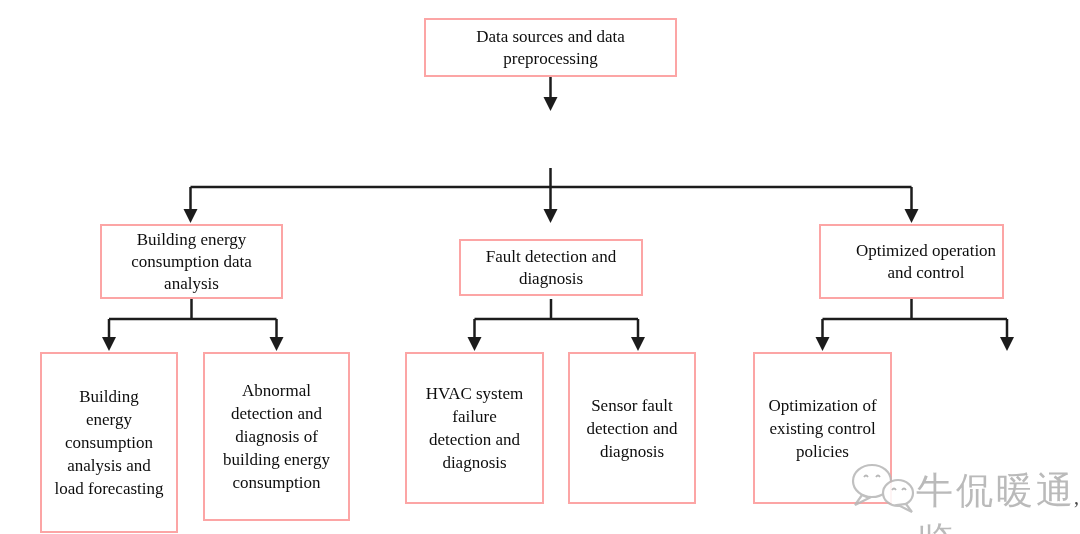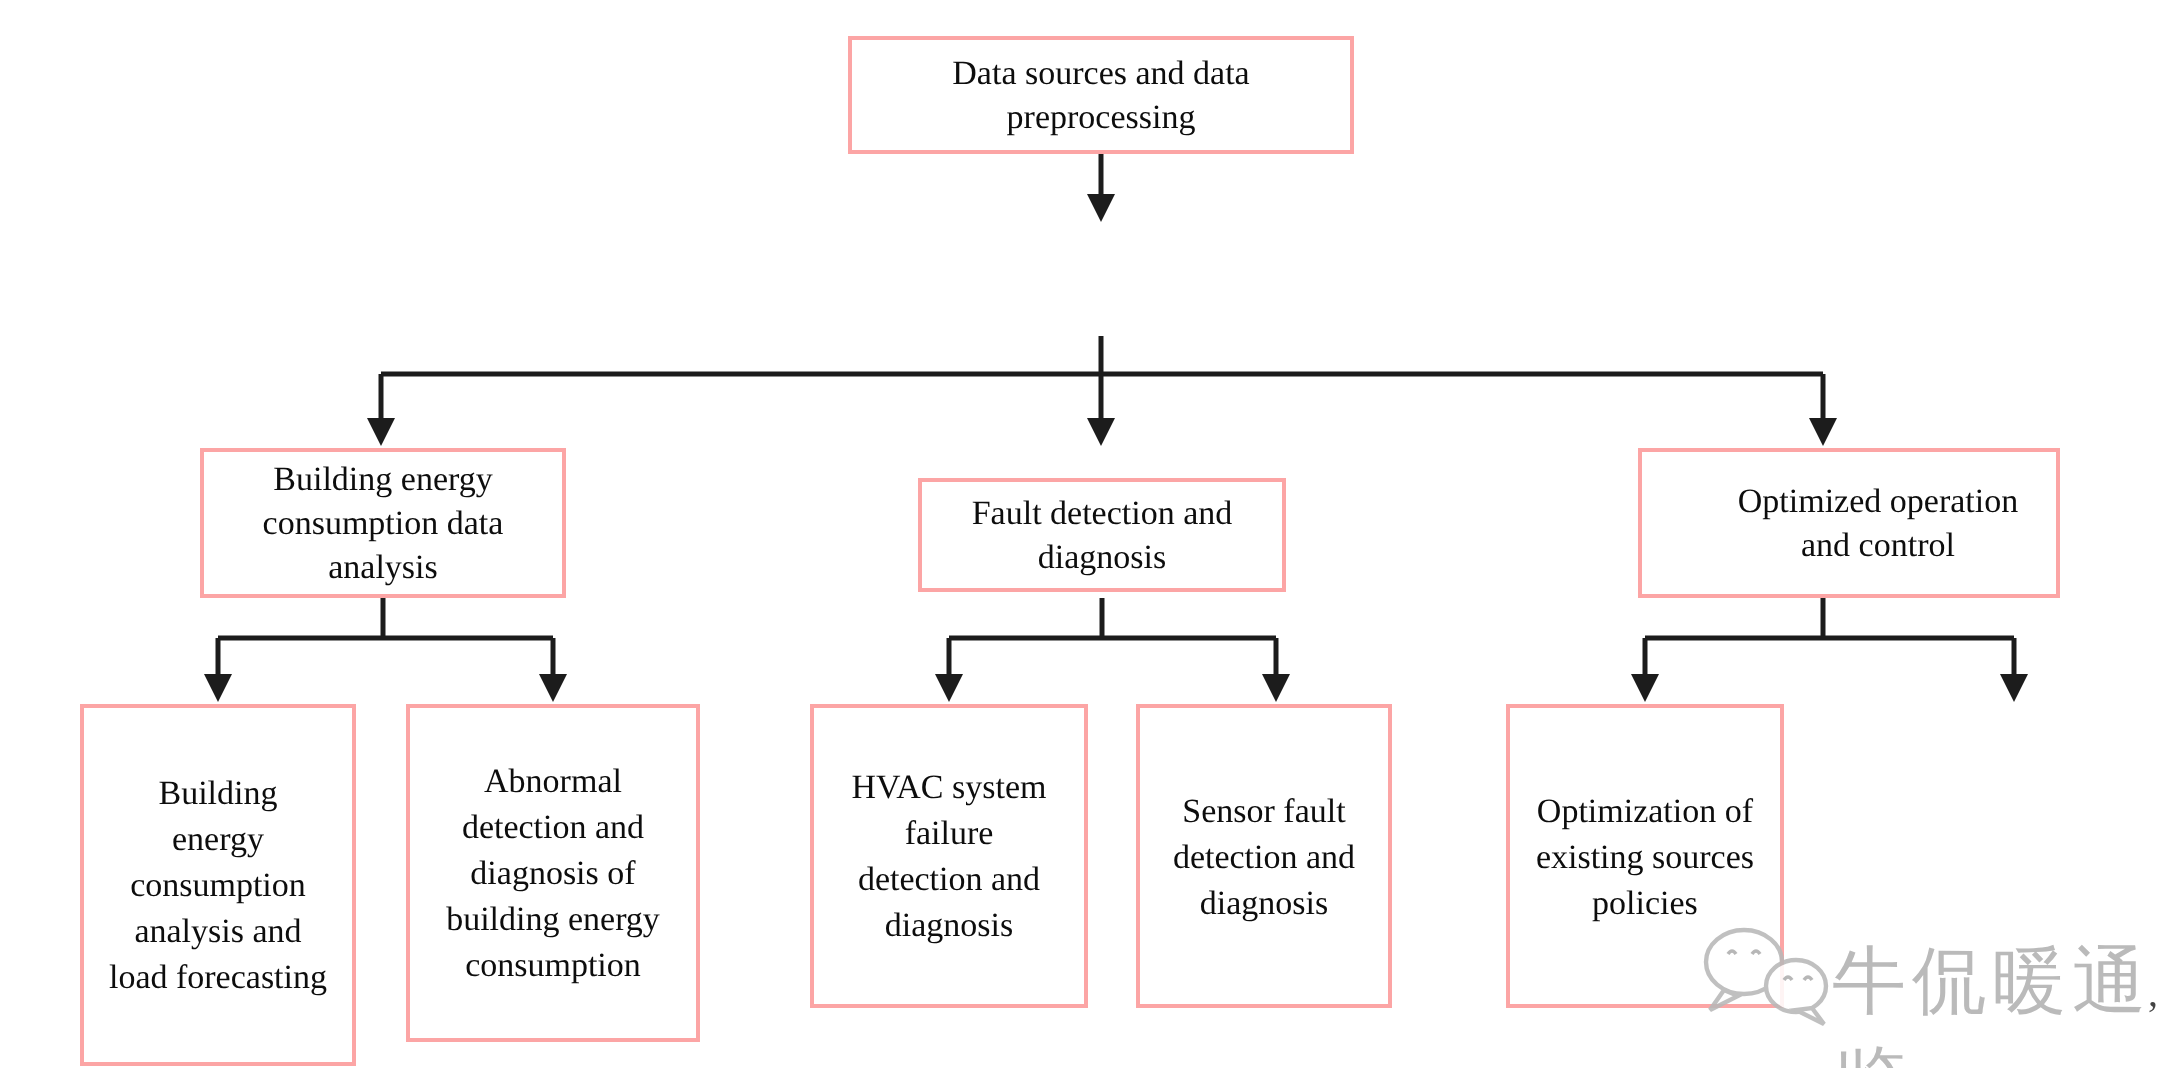--- a/index.html
+++ b/index.html
@@ -31,21 +31,21 @@
     line-height: 22px;
     color: #0d0d0d;
     z-index: 2;
     padding: 2px;
   }
   .node.leaf { line-height: 23px; }
   .node-root    { left: 424px; top: 18px;  width: 253px; height: 59px; }
   .node-mining  { left: 424px; top: 112px; width: 253px; height: 56px; }
   .node-b1      { left: 100px; top: 224px; width: 183px; height: 75px; }
   .node-b2      { left: 459px; top: 239px; width: 184px; height: 57px; }
-  .node-b3      { left: 819px; top: 224px; width: 211px; height: 75px; padding-left: 31px; }
+  .node-b3      { left: 819px; top: 224px; width: 185px; height: 75px; padding-left: 31px; }
   .node-l1      { left: 40px;  top: 352px; width: 138px; height: 181px; }
   .node-l2      { left: 203px; top: 352px; width: 147px; height: 169px; }
   .node-l3      { left: 405px; top: 352px; width: 139px; height: 152px; }
   .node-l4      { left: 568px; top: 352px; width: 128px; height: 152px; }
   .node-l5      { left: 753px; top: 352px; width: 139px; height: 152px; }
   .node-l6      { left: 937px; top: 352px; width: 140px; height: 152px; }
   .watermark-layer {
     position: absolute;
     left: 0; top: 0;
     width: 1080px; height: 534px;
@@ -151,21 +151,21 @@
   <div class="node leaf node-l3">HVAC system
 failure
 detection and
 diagnosis</div>
 
   <div class="node leaf node-l4">Sensor fault
 detection and
 diagnosis</div>
 
   <div class="node leaf node-l5">Optimization of
-existing sources
+existing control
 policies</div>
 
 
   <div class="watermark-layer">
     <svg width="1080" height="534" viewBox="0 0 1080 534" xmlns="http://www.w3.org/2000/svg" style="position:absolute;left:0;top:0;">
       <g stroke="#b8b8b8" stroke-width="2.2" fill="#ffffff" opacity="0.88">
         <ellipse cx="872" cy="481" rx="19" ry="16"></ellipse>
         <path d="M862 495 L855 505 L869 498 Z"></path>
         <ellipse cx="898" cy="493" rx="15" ry="13"></ellipse>
         <path d="M906 504 L912 512 L898 505 Z"></path>

